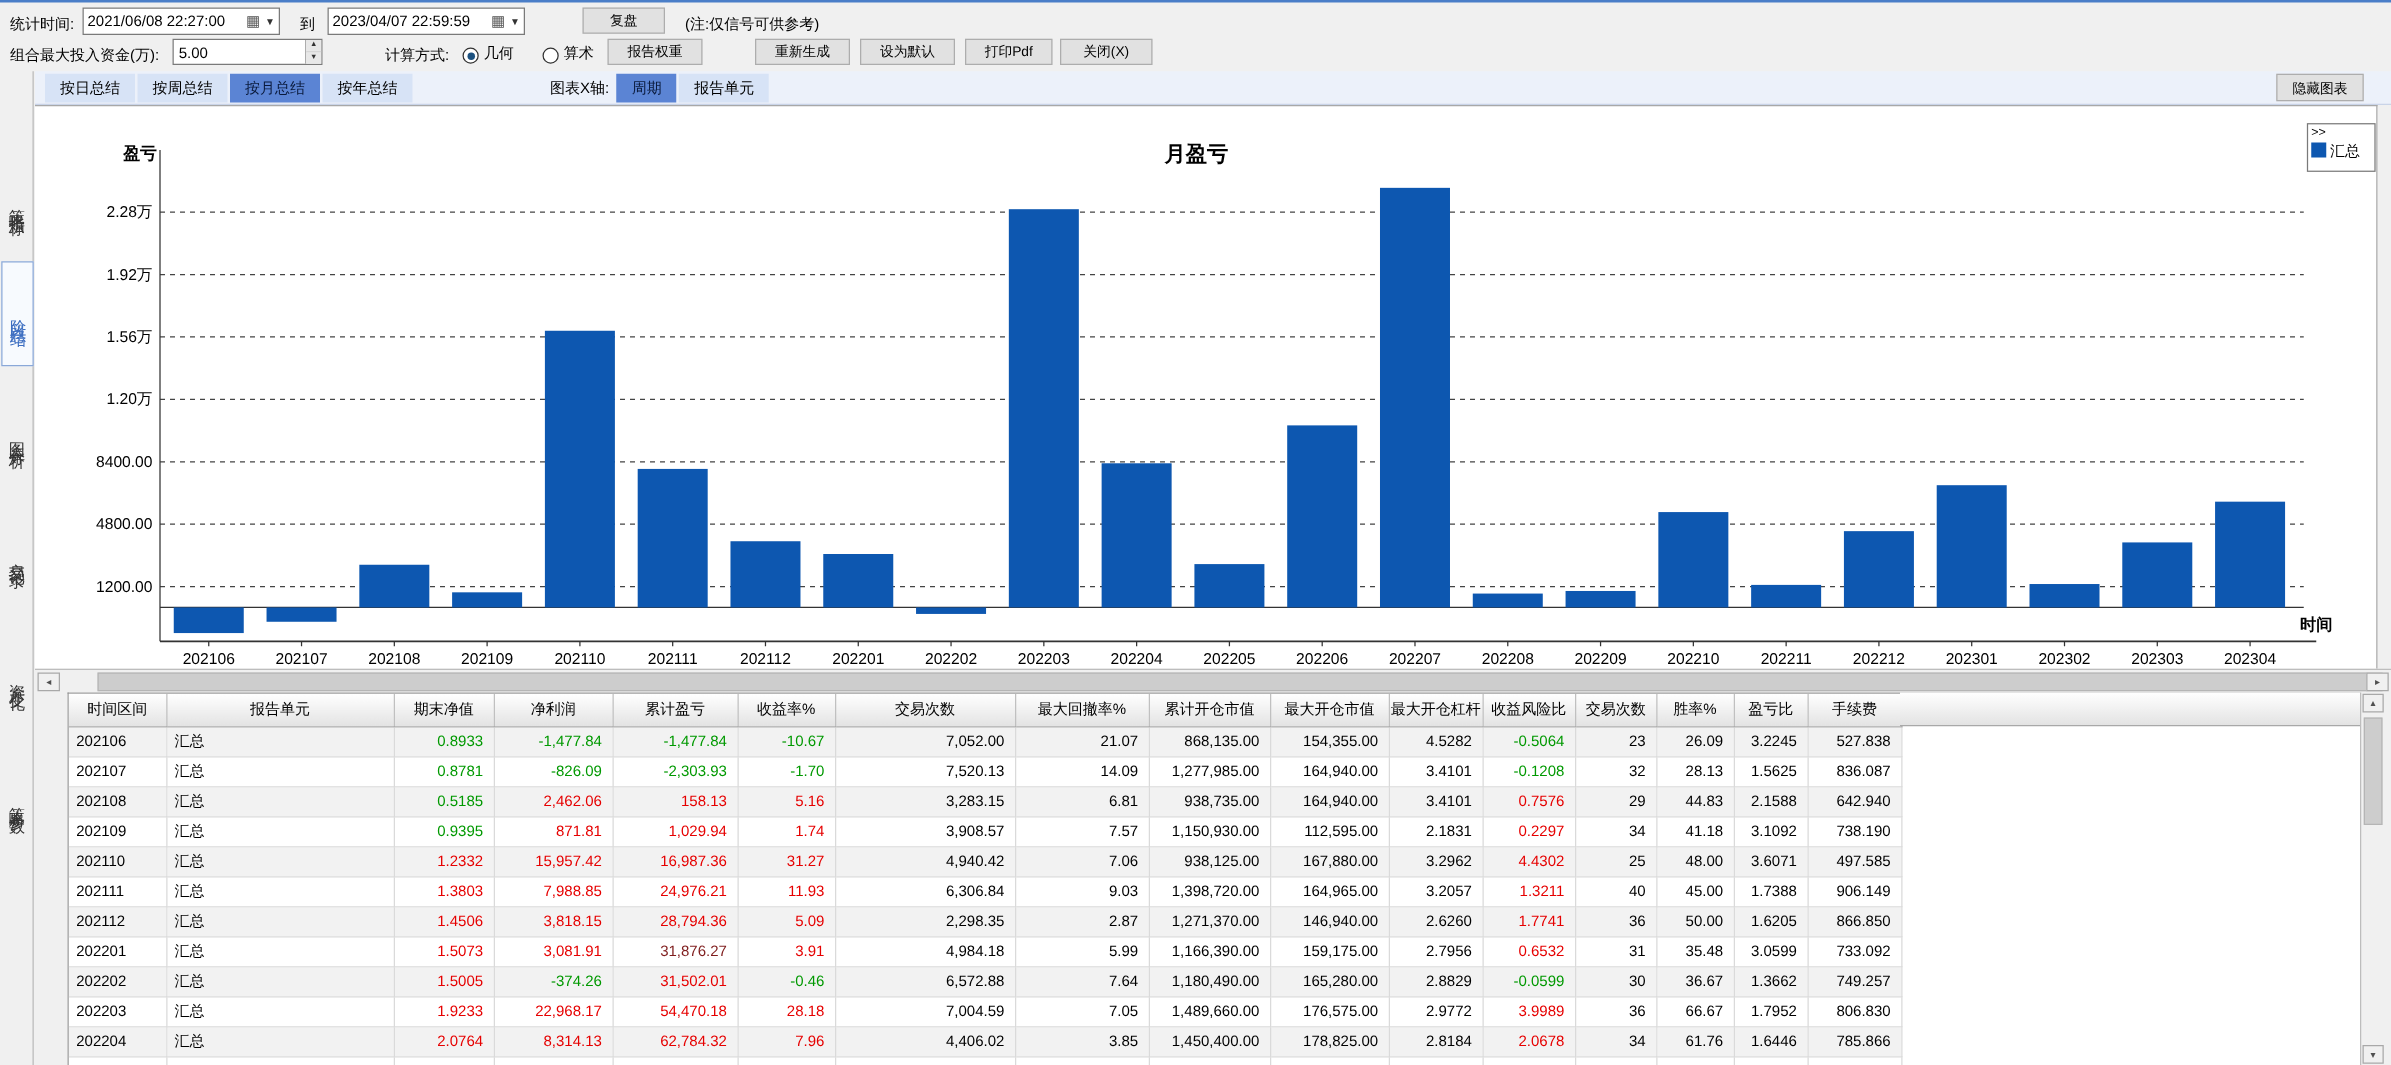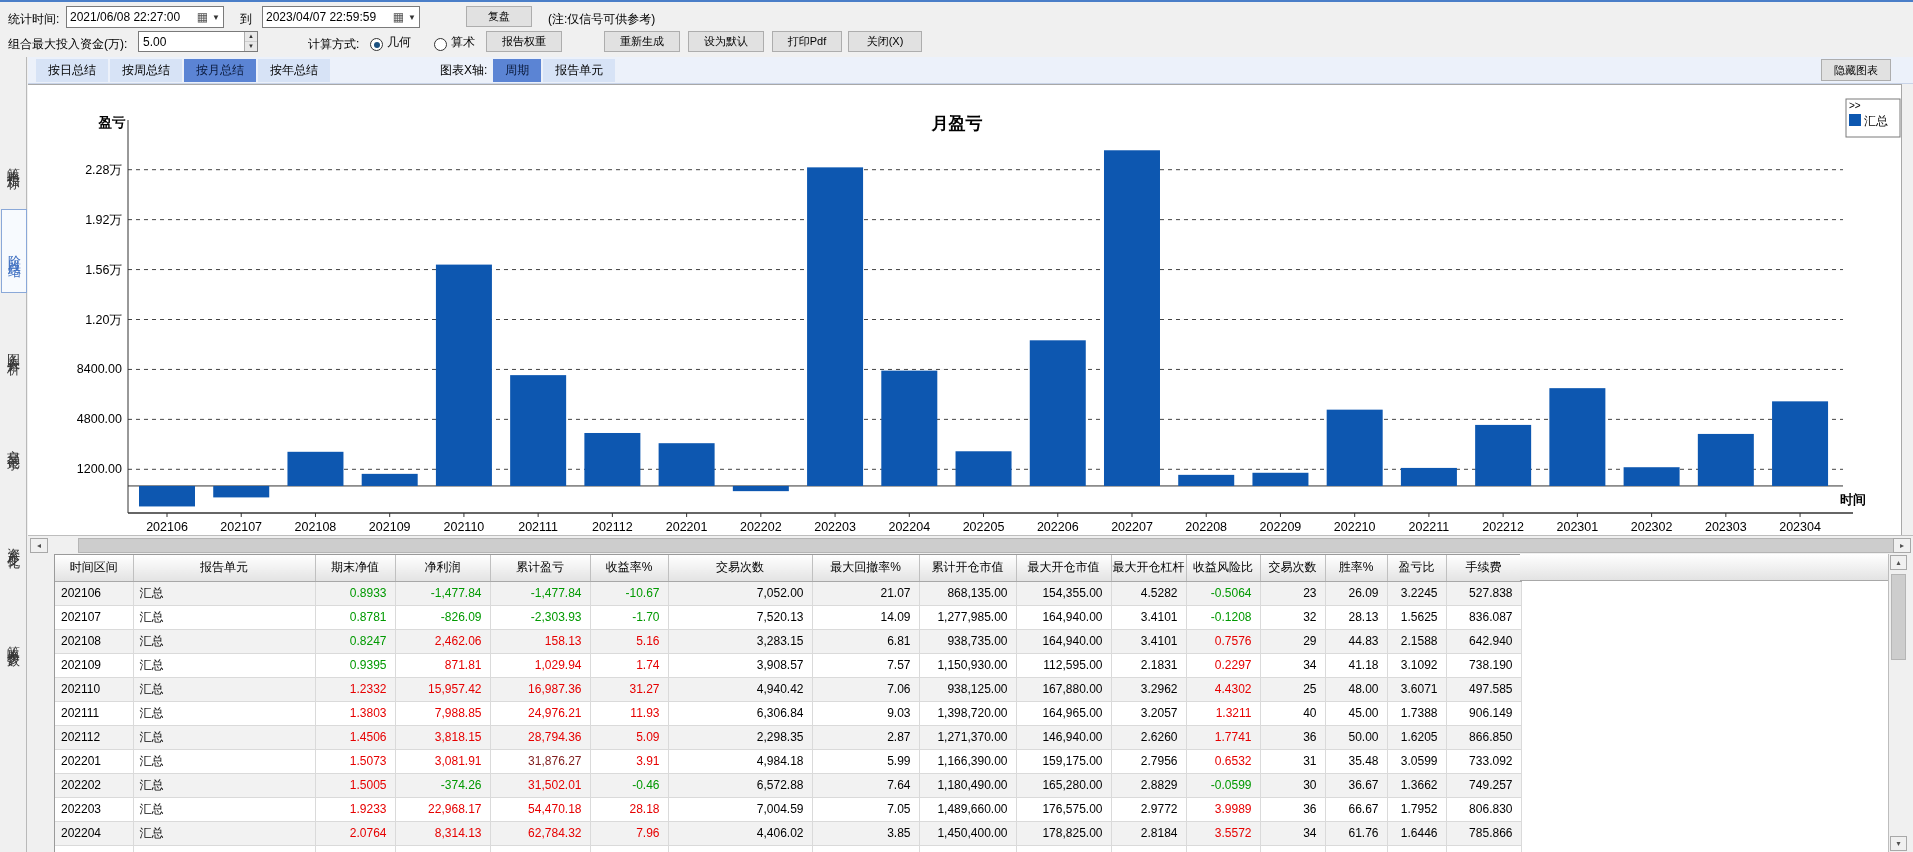--- a/index.html
+++ b/index.html
@@ -314,21 +314,21 @@
             <td class="r" style="color: rgb(0, 0, 0);">3.4101</td>
             <td class="r" style="color: rgb(0, 153, 0);">-0.1208</td>
             <td class="r" style="color: rgb(0, 0, 0);">32</td>
             <td class="r" style="color: rgb(0, 0, 0);">28.13</td>
             <td class="r" style="color: rgb(0, 0, 0);">1.5625</td>
             <td class="r" style="color: rgb(0, 0, 0);">836.087</td>
           </tr>
           <tr class="stripe">
             <td class="l" style="color: rgb(0, 0, 0);">202108</td>
             <td class="l" style="color: rgb(0, 0, 0);">汇总</td>
-            <td class="r" style="color: rgb(0, 153, 0);">0.8247</td>
+            <td class="r" style="color: rgb(0, 153, 0);">0.5185</td>
             <td class="r" style="color: rgb(230, 0, 0);">2,462.06</td>
             <td class="r" style="color: rgb(230, 0, 0);">158.13</td>
             <td class="r" style="color: rgb(230, 0, 0);">5.16</td>
             <td class="r" style="color: rgb(0, 0, 0);">3,283.15</td>
             <td class="r" style="color: rgb(0, 0, 0);">6.81</td>
             <td class="r" style="color: rgb(0, 0, 0);">938,735.00</td>
             <td class="r" style="color: rgb(0, 0, 0);">164,940.00</td>
             <td class="r" style="color: rgb(0, 0, 0);">3.4101</td>
             <td class="r" style="color: rgb(230, 0, 0);">0.7576</td>
             <td class="r" style="color: rgb(0, 0, 0);">29</td>
@@ -467,21 +467,21 @@
             <td class="l" style="color: rgb(0, 0, 0);">汇总</td>
             <td class="r" style="color: rgb(230, 0, 0);">2.0764</td>
             <td class="r" style="color: rgb(230, 0, 0);">8,314.13</td>
             <td class="r" style="color: rgb(230, 0, 0);">62,784.32</td>
             <td class="r" style="color: rgb(230, 0, 0);">7.96</td>
             <td class="r" style="color: rgb(0, 0, 0);">4,406.02</td>
             <td class="r" style="color: rgb(0, 0, 0);">3.85</td>
             <td class="r" style="color: rgb(0, 0, 0);">1,450,400.00</td>
             <td class="r" style="color: rgb(0, 0, 0);">178,825.00</td>
             <td class="r" style="color: rgb(0, 0, 0);">2.8184</td>
-            <td class="r" style="color: rgb(230, 0, 0);">3.5572</td>
+            <td class="r" style="color: rgb(230, 0, 0);">2.0678</td>
             <td class="r" style="color: rgb(0, 0, 0);">34</td>
             <td class="r" style="color: rgb(0, 0, 0);">61.76</td>
             <td class="r" style="color: rgb(0, 0, 0);">1.6446</td>
             <td class="r" style="color: rgb(0, 0, 0);">785.866</td>
           </tr>
           <tr>
             <td></td>
             <td></td>
             <td></td>
             <td></td>

